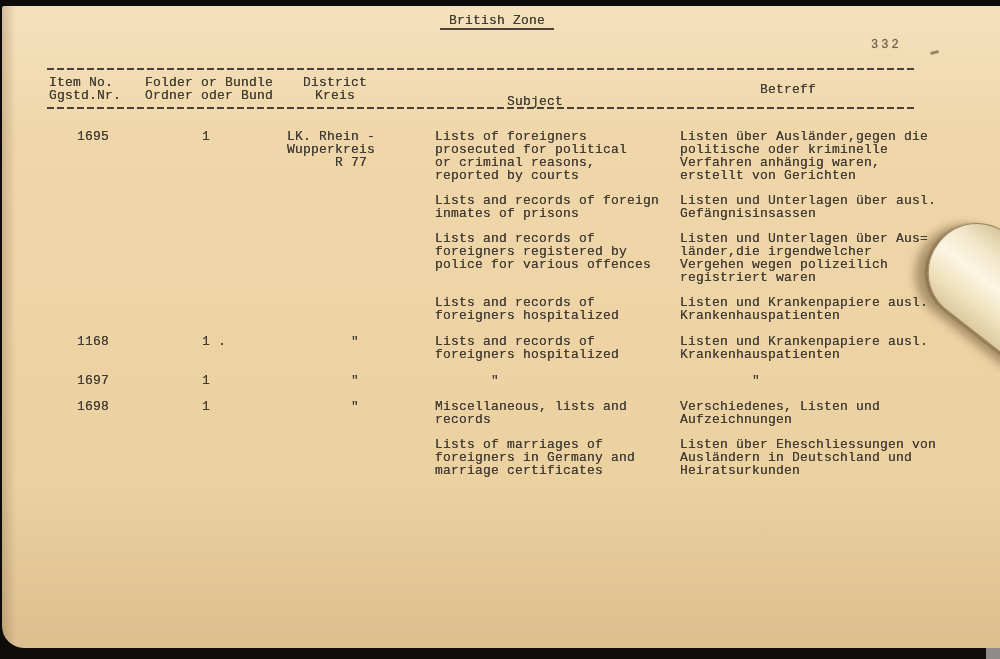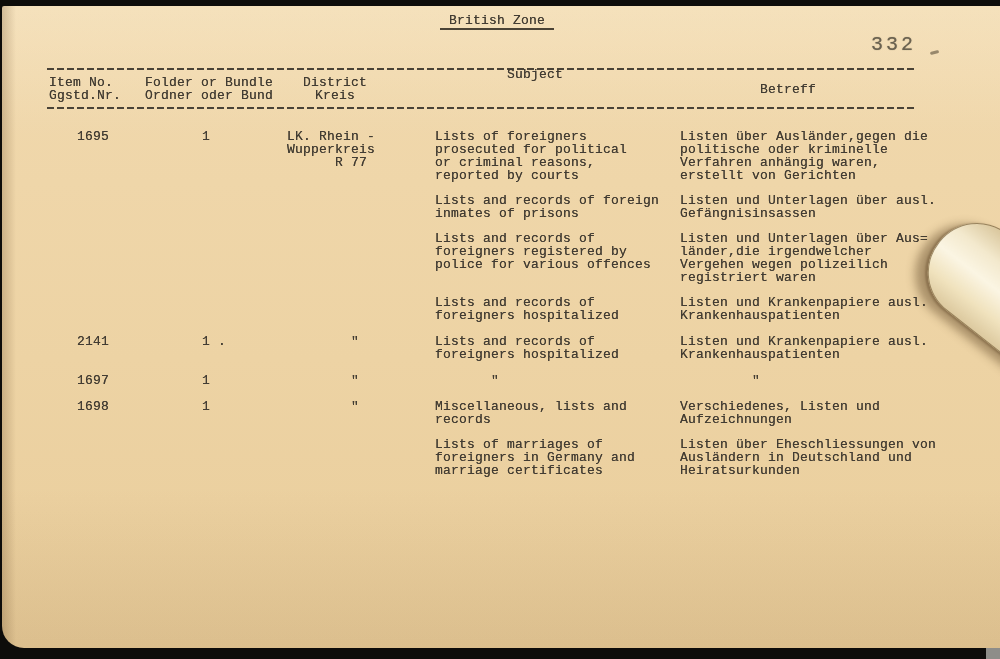--- a/index.html
+++ b/index.html
@@ -24,42 +24,42 @@
   }
   .pre{white-space:pre;}
 
   
   .title-wrap{position:absolute;left:360px;top:8px;width:270px;text-align:center;}
   .title-wrap .u{display:inline-block;border-bottom:2px solid #4a4336;padding:0 9px 1px 9px;}
   .title-line{height:15px;}
 
   .page-number{
     position:absolute;left:869px;top:30px;
-    font-size:20px;line-height:18px;letter-spacing:3px;color:#6b6250;
+    font-size:12px;line-height:18px;letter-spacing:3px;color:#6b6250;
     text-shadow:0 0 1px rgba(107,98,80,0.7);
   }
   .smudge{
     position:absolute;left:928px;top:45px;width:9px;height:3px;
     background:rgba(77,66,48,0.55);border-radius:2px;transform:rotate(-14deg);
   }
 
   
   .rule{
     position:absolute;left:45px;width:867px;height:2px;
     background:repeating-linear-gradient(to right,#4a4337 0px,#4a4337 7px,rgba(0,0,0,0) 7px,rgba(0,0,0,0) 10px);
   }
   .rule-top{top:62px;}
   .rule-mid{top:101px;}
 
   
   .hdr{position:absolute;top:70px;}
   .hdr-item{left:47px;}
   .hdr-folder{left:143px;}
   .hdr-district{left:288px;width:90px;text-align:center;}
-  .hdr-subject{left:505px;top:62px;}
+  .hdr-subject{left:505px;top:89px;}
   .hdr-betreff{left:758px;top:77px;}
 
   
   .table-body{position:absolute;left:45px;top:124px;right:20px;}
   .row{position:relative;}
   .row + .row{margin-top:13px;}
   .cell-item{position:absolute;left:30px;top:0;}
   .cell-folder{position:absolute;left:155px;top:0;}
   .cell-district{position:absolute;left:240px;top:0;width:140px;}
   .entries{margin-left:380px;display:flex;flex-direction:column;gap:12px;}
@@ -139,21 +139,21 @@
             </div>
             <div class="entry">
               <div class="subject pre">Lists and records of
 foreigners hospitalized</div>
               <div class="betreff pre">Listen und Krankenpapiere ausl.
 Krankenhauspatienten</div>
             </div>
           </div>
         </div>
         <div class="row">
-          <div class="cell-item pre">2141</div>
+          <div class="cell-item pre">1168</div>
           <div class="cell-folder pre">1 .</div>
           <div class="cell-district pre">        "</div>
           <div class="entries">
             <div class="entry">
               <div class="subject pre">Lists and records of
 foreigners hospitalized</div>
               <div class="betreff pre">Listen und Krankenpapiere ausl.
 Krankenhauspatienten</div>
             </div>
           </div>

